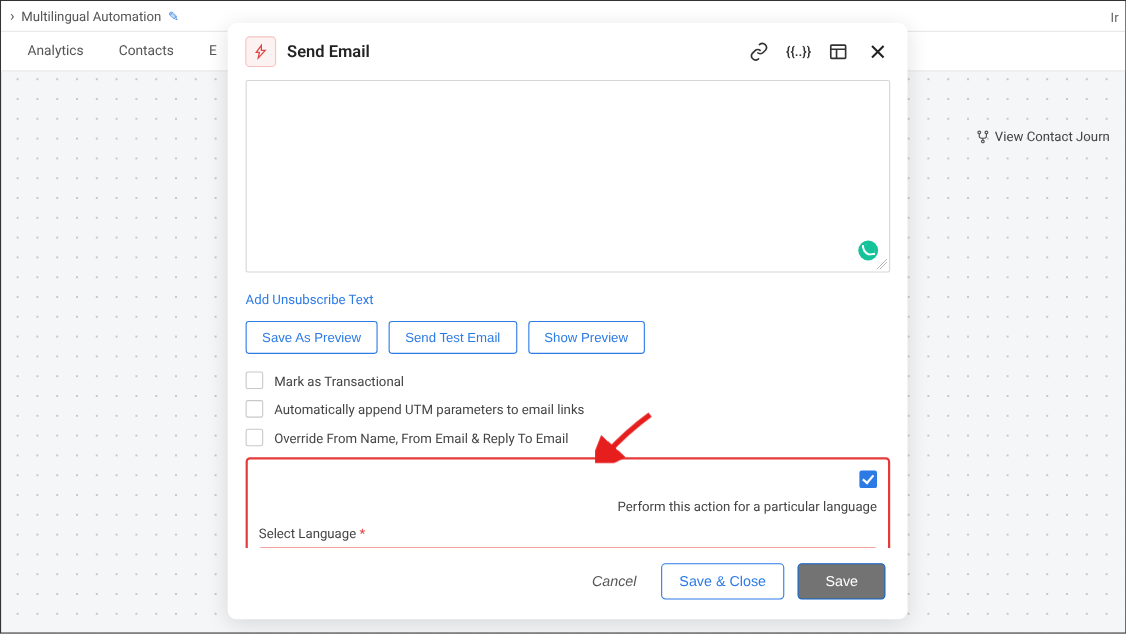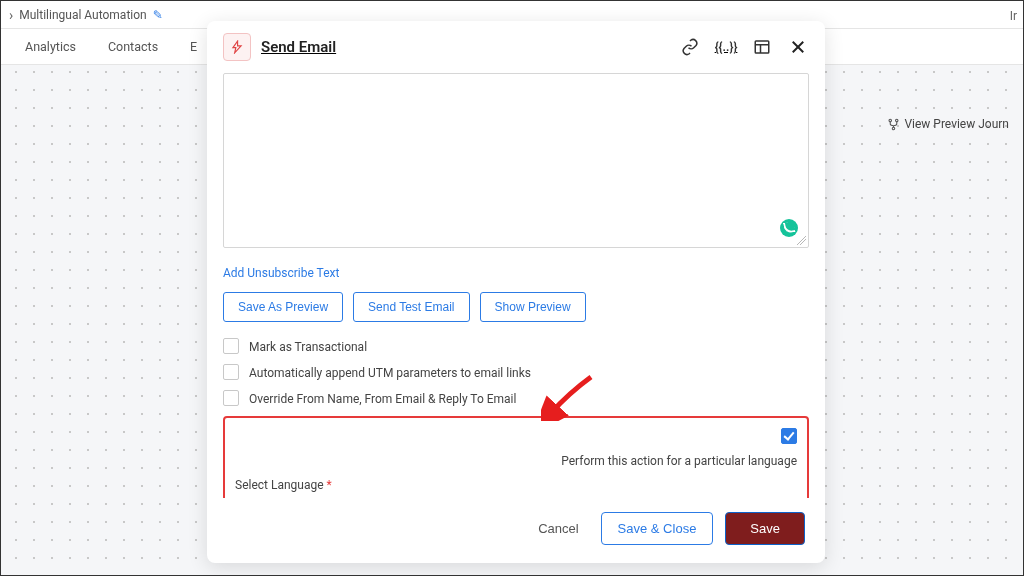--- a/index.html
+++ b/index.html
@@ -71,21 +71,20 @@
     box-shadow: 0 4px 20px rgba(0,0,0,0.12);
     display: flex;
     flex-direction: column;
     overflow: hidden;
   }
   .modal-head {
     display: flex;
     align-items: center;
     padding: 12px 16px;
     gap: 10px;
-    text-decoration: underline;
   }
   .action-ic {
     width: 28px; height: 28px;
     border: 1px solid #f3c3c3;
     border-radius: 4px;
     display:flex; align-items:center; justify-content:center;
     background: #fdf2f2;
   }
   .action-ic svg { width: 14px; height: 14px; stroke: #e04545; }
   .modal-title { font-size: 15px; font-weight: 600; color: #222; flex: 1;}
@@ -197,27 +196,27 @@
     background:#fff;
   }
   .select .tri { font-size: 9px; color:#555;}
   .footer {
     display:flex;
     justify-content:flex-end;
     align-items:center;
     gap: 12px;
     padding: 14px 20px 18px 20px;
   }
-  .btn-cancel { border:none; background:none; color:#555; font-size:13px; cursor:pointer; padding:8px 10px;}
+  .btn-cancel { border:none; background:none; color:#555; font-size:13px; cursor:pointer; padding:8px 10px;font-style:italic;}
   .btn-sec {
     border:1px solid #2c7be5; color:#2c7be5; background:#fff;
     padding:8px 16px; border-radius:4px; font-size:13px; cursor:pointer;
   }
   .btn-prim {
-    border:1px solid #0d62c9; color:#fff; background:#7f1d1d;
+    border:1px solid #0d62c9; color:#fff; background:#737373;
     padding:8px 24px; border-radius:4px; font-size:13px; cursor:pointer;
   }
   .arrow {
     position:absolute;
     left: 540px;
     top: 372px;
     pointer-events:none;
     z-index: 20;
   }
   .top-right-label{
@@ -242,21 +241,21 @@
   <span class="tab">E</span>
 </div>
 
 <div class="right-link">
   <svg viewBox="0 0 16 16" fill="none" stroke="#555" stroke-width="1.3">
     <circle cx="4" cy="3" r="1.5"></circle>
       <circle cx="12" cy="3" r="1.5"></circle>
       <circle cx="8" cy="13" r="1.5"></circle>
     <path d="M4 4.5 v3 q0 2 4 2 M12 4.5 v3 q0 2 -4 2 M8 9.5 v2"></path>
   </svg>
-  <span>View Preview Journ</span>
+  <span>View Contact Journ</span>
 </div>
 
 <div class="modal">
   <div class="modal-head">
     <div class="action-ic">
       <svg viewBox="0 0 24 24" fill="none" stroke-width="2">
           <path d="M13 2 L5 13 h5 l-2 9 L19 10 h-6 z"></path>
         </svg>
     </div>
     <div class="modal-title">Send Email</div>

